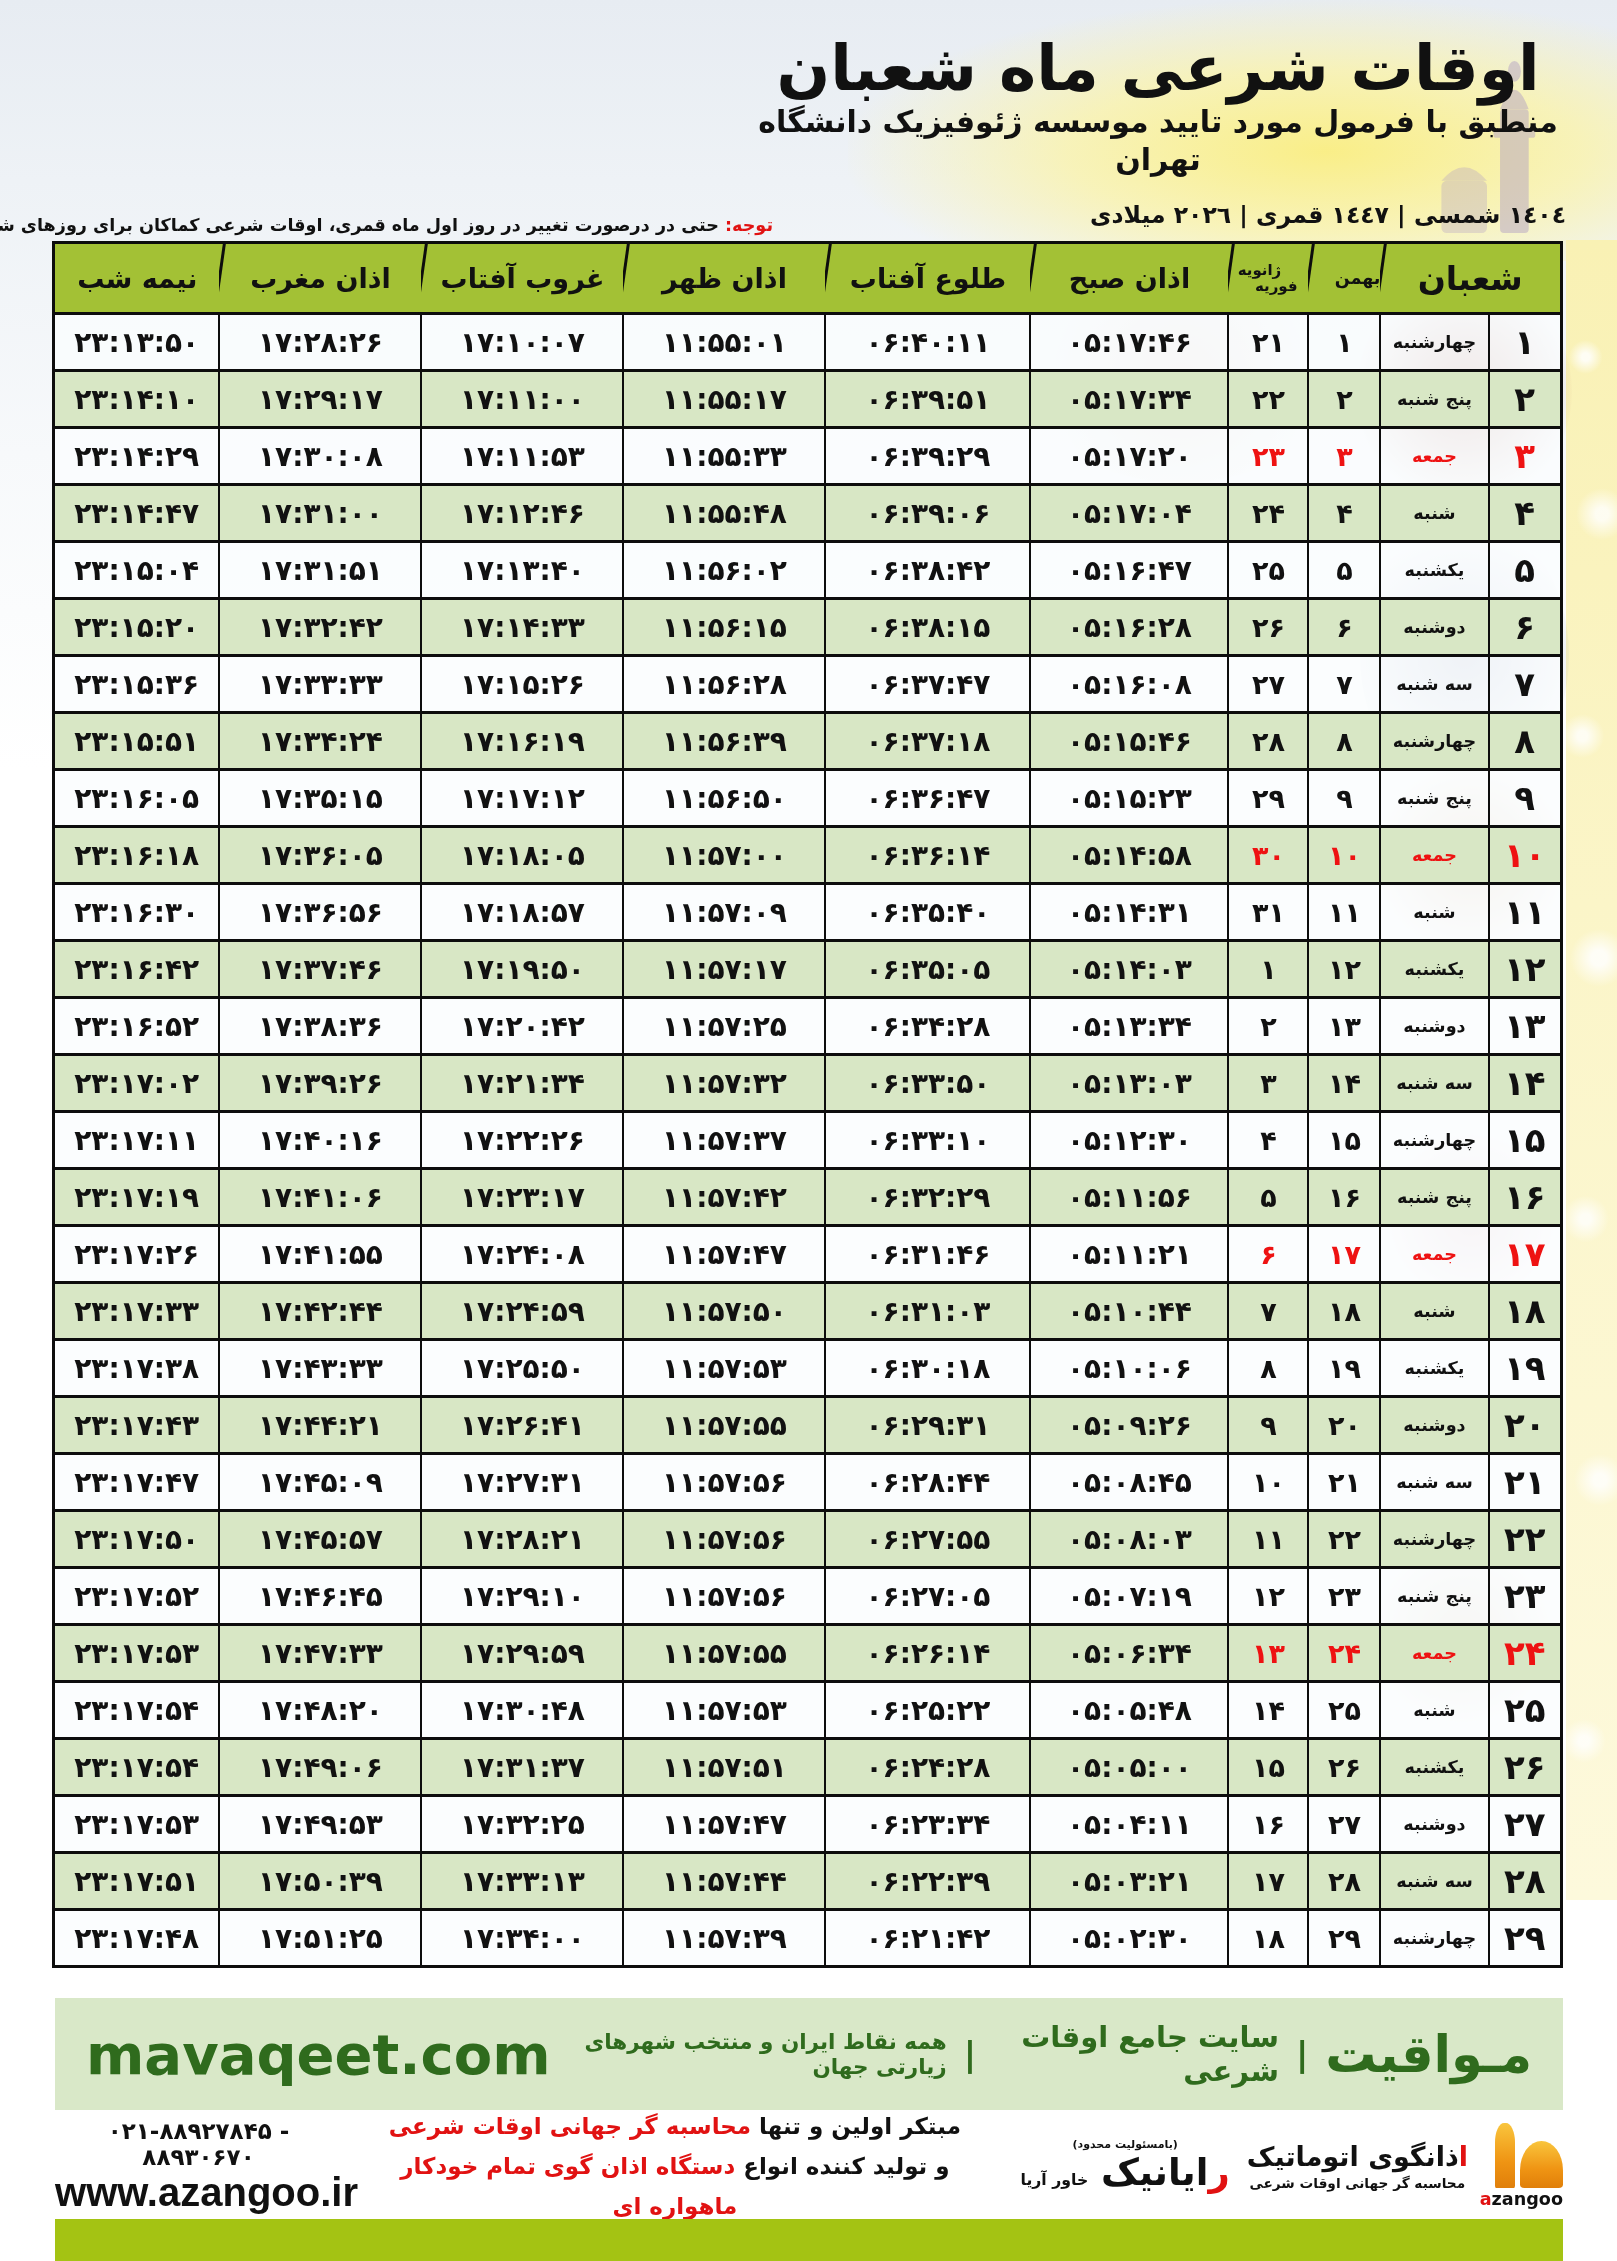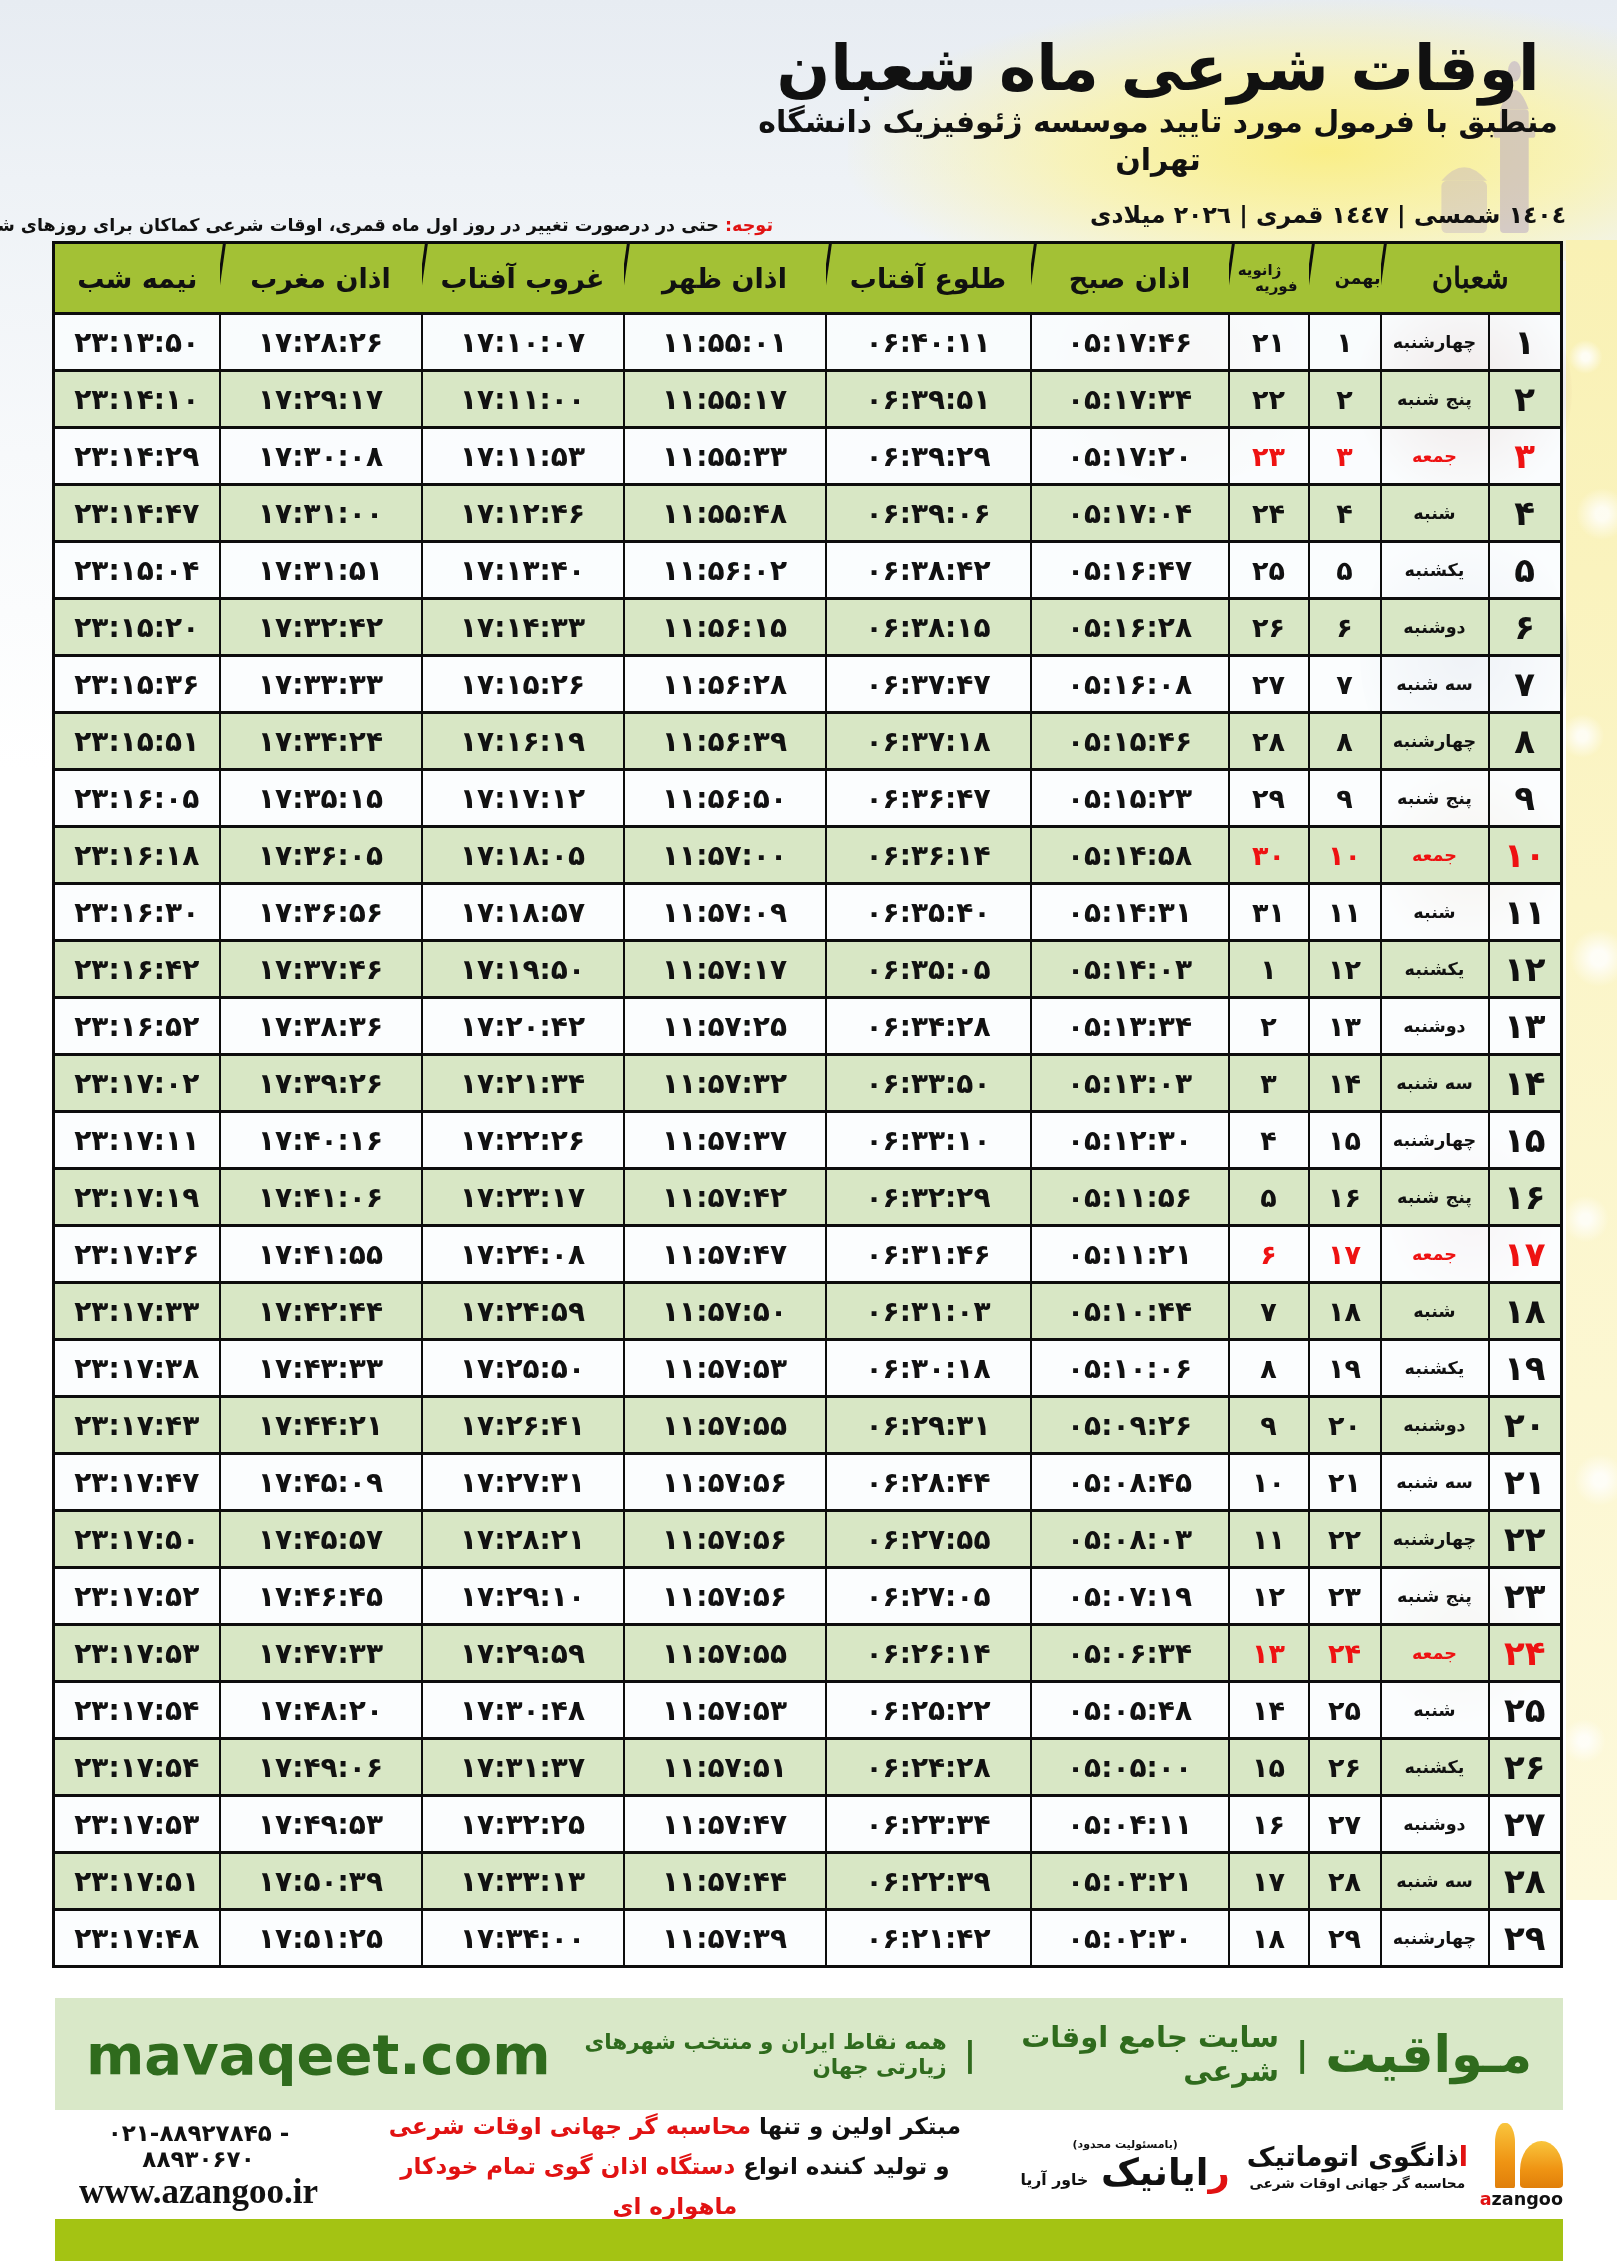--- a/index.html
+++ b/index.html
@@ -70,21 +70,21 @@
   table.prayer th{
     background:#a3c135;border-bottom:3.9px solid #0d0d0d;
     height:68px;font-weight:bold;position:relative;padding:0;
   }
   table.prayer th::before{
     content:'';position:absolute;top:-1.3px;bottom:-1.3px;left:-1.3px;width:2.6px;
     background:#0d0d0d;transform:skewX(-8deg);
   }
   table.prayer th:last-child::before{display:none;}
   th.h-time{font-size:27px;}
-  th.h-shaban{font-size:29px;font-family:Liberation Serif, serif;}
+  th.h-shaban{font-size:33px;}
   th.h-bahman{font-size:17.6px;text-align:right;}
   th.h-jan{font-size:15px;line-height:1.1;}
   th.h-jan .w1{display:block;transform:translateX(-9px);}
   th.h-jan .w2{display:block;transform:translateX(7.8px);}
   table.prayer td{
     border-left:2px solid #0d0d0d;border-right:2px solid #0d0d0d;
     border-top:3.3px solid #0d0d0d;border-bottom:3.3px solid #0d0d0d;
     height:54px;text-align:center;vertical-align:middle;
     font-weight:bold;padding:0;overflow:hidden;
   }
@@ -130,21 +130,21 @@
   .az-fa{font-size:27px;font-weight:bold;white-space:nowrap;}
   .az-sub{font-size:13.7px;font-weight:bold;margin-top:2.6px;white-space:nowrap;}
   .red{color:#e11212;}
   .rayanik-block{text-align:center;width:235px;}
   .ry-top{font-size:11px;font-weight:bold;}
   .ry-main{font-size:37px;font-weight:bold;white-space:nowrap;}
   .ry-side{font-size:15.7px;font-weight:bold;}
   .center-text{text-align:center;font-size:23px;font-weight:bold;line-height:1.75;width:639px;}
   .contact-block{text-align:center;width:287px;}
   .phone{font-size:23px;font-weight:bold;direction:ltr;letter-spacing:0.7px;}
-  .site{font-family:Liberation Serif, serif;font-size:35px;font-weight:bold;direction:ltr;}
+  .site{font-family:Liberation Sans, sans-serif;font-size:40px;font-weight:bold;direction:ltr;}
   
   .lime-band{position:absolute;left:55px;top:2219px;width:1508px;height:42px;background:#a4c313;z-index:2;}
 </style>
 </head>
 <body>
 
 <div class="page">
 
   <div class="decor sunburst"></div>
   <svg class="decor minaret" width="170" height="202" viewBox="0 0 260 310">

